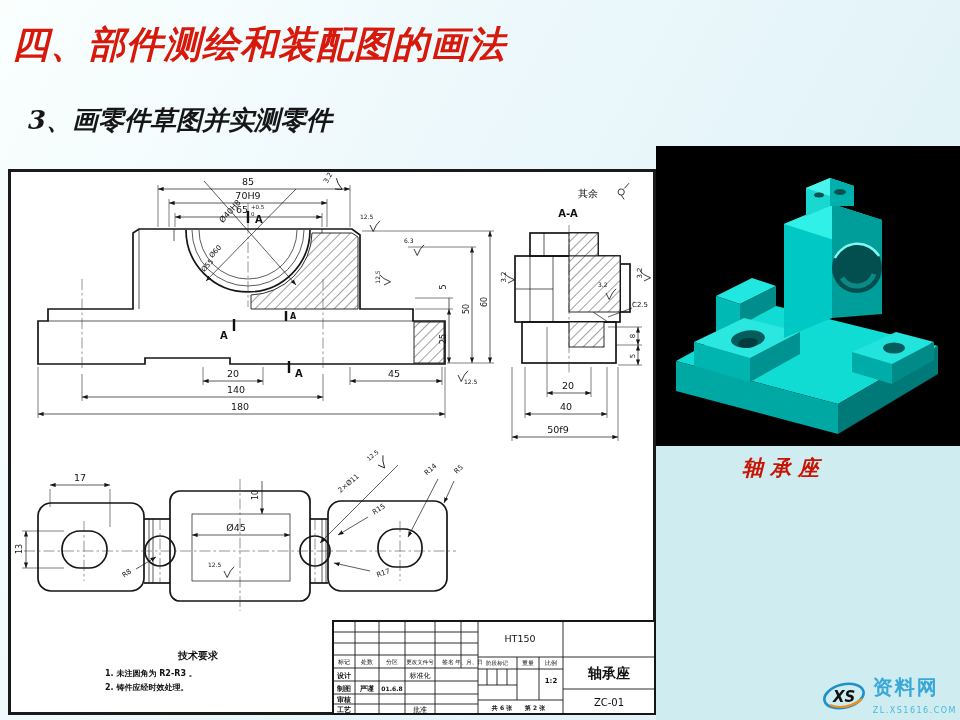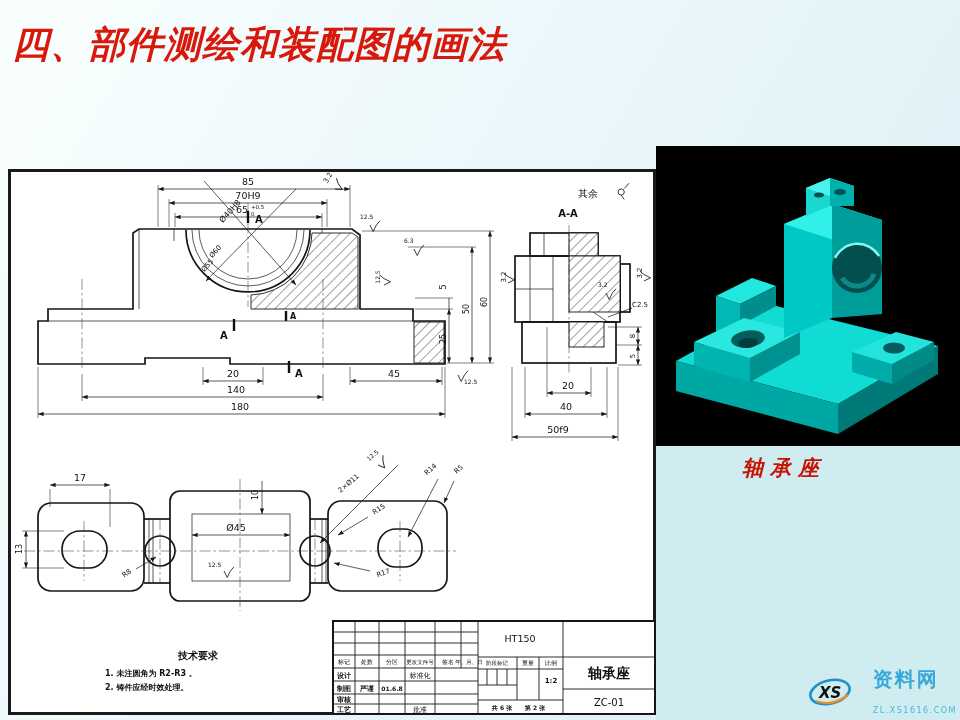--- a/index.html
+++ b/index.html
@@ -8,44 +8,45 @@
     font-family:"DejaVu Sans",sans-serif;padding-left:48px;}
   .title{position:absolute;left:12px;top:20px;width:600px;font-size:37px;font-weight:bold;
     color:#d8180a;font-family:"DejaVu Serif","Liberation Serif",serif;font-style:italic;letter-spacing:1px;}
   .subtitle{position:absolute;left:28px;top:103px;width:430px;font-size:26px;font-weight:bold;
     color:#161616;font-family:"DejaVu Serif","Liberation Serif",serif;font-style:italic;}
   .drawing{position:absolute;left:8px;top:169px;width:648px;height:546px;}
   .rightcol{position:absolute;left:656px;top:146px;width:304px;height:574px;background:#cfecf0;}
   .panel3d{position:absolute;left:0;top:0;width:304px;height:300px;background:#000;}
   .caption{position:absolute;left:86px;top:308px;color:#c81404;font-size:21px;font-weight:bold;
     font-family:"DejaVu Serif","Liberation Serif",serif;font-style:italic;letter-spacing:7px;}
-  .wm{position:absolute;right:3px;bottom:5px;display:flex;align-items:center;gap:19px;}
+  .wm{position:absolute;right:3px;bottom:5px;display:flex;align-items:center;gap:5px;}
   .wm .txt{display:flex;flex-direction:column;line-height:1;justify-content:flex-end;}
   .wm .site{font-size:20px;font-weight:bold;color:#38a8d8;letter-spacing:2px;}
-  .wm .url{font-size:8px;color:#48b8d8;letter-spacing:1.5px;margin-top:18px;}
+  .wm .url{font-size:8px;color:#48b8d8;letter-spacing:1.5px;margin-top:10px;}
   
   .ol{fill:none;stroke:#161616;stroke-width:1.7;}
   .tl{fill:none;stroke:#161616;stroke-width:0.7;}
   .cl{fill:none;stroke:#3a3a3a;stroke-width:0.55;stroke-dasharray:11 3 2.5 3;}
   .dim{stroke:#161616;stroke-width:0.7;fill:none;}
   .ext{stroke:#161616;stroke-width:0.55;}
   .hz{fill:url(#hat);stroke:#161616;stroke-width:0.9;}
   .thk{stroke:#111;stroke-width:2.4;}
   text{fill:#111;font-family:"DejaVu Sans",sans-serif;}
   .d10{font-size:10px}.d9{font-size:9.5px}.d8{font-size:8px}.d7{font-size:7px}.d6{font-size:6px}.d55{font-size:5.5px}
   .b{font-weight:bold}
   .tbl{stroke:#161616;stroke-width:0.9;fill:none}
   .tbh{stroke:#161616;stroke-width:2;fill:#fff}
 </style>
 </head>
 <body>
 
 <div class="slide">
 
   <div class="title">四、部件测绘和装配图的画法</div>
+  <div class="subtitle">3、画零件草图并实测零件</div>
 
   <div class="drawing">
   <svg width="648" height="546" viewBox="0 0 648 546">
     <defs>
       <marker id="a1" markerWidth="9" markerHeight="6" refX="8" refY="3" orient="auto-start-reverse">
         <path d="M0,0 L8,3 L0,6 z" fill="#161616"></path>
       </marker>
       <pattern id="hat" patternUnits="userSpaceOnUse" width="7" height="7" patternTransform="rotate(45)">
         <rect width="7" height="7" fill="#ffffff"></rect>
         <line x1="0" y1="0" x2="0" y2="7" stroke="#444" stroke-width="1"></line>

